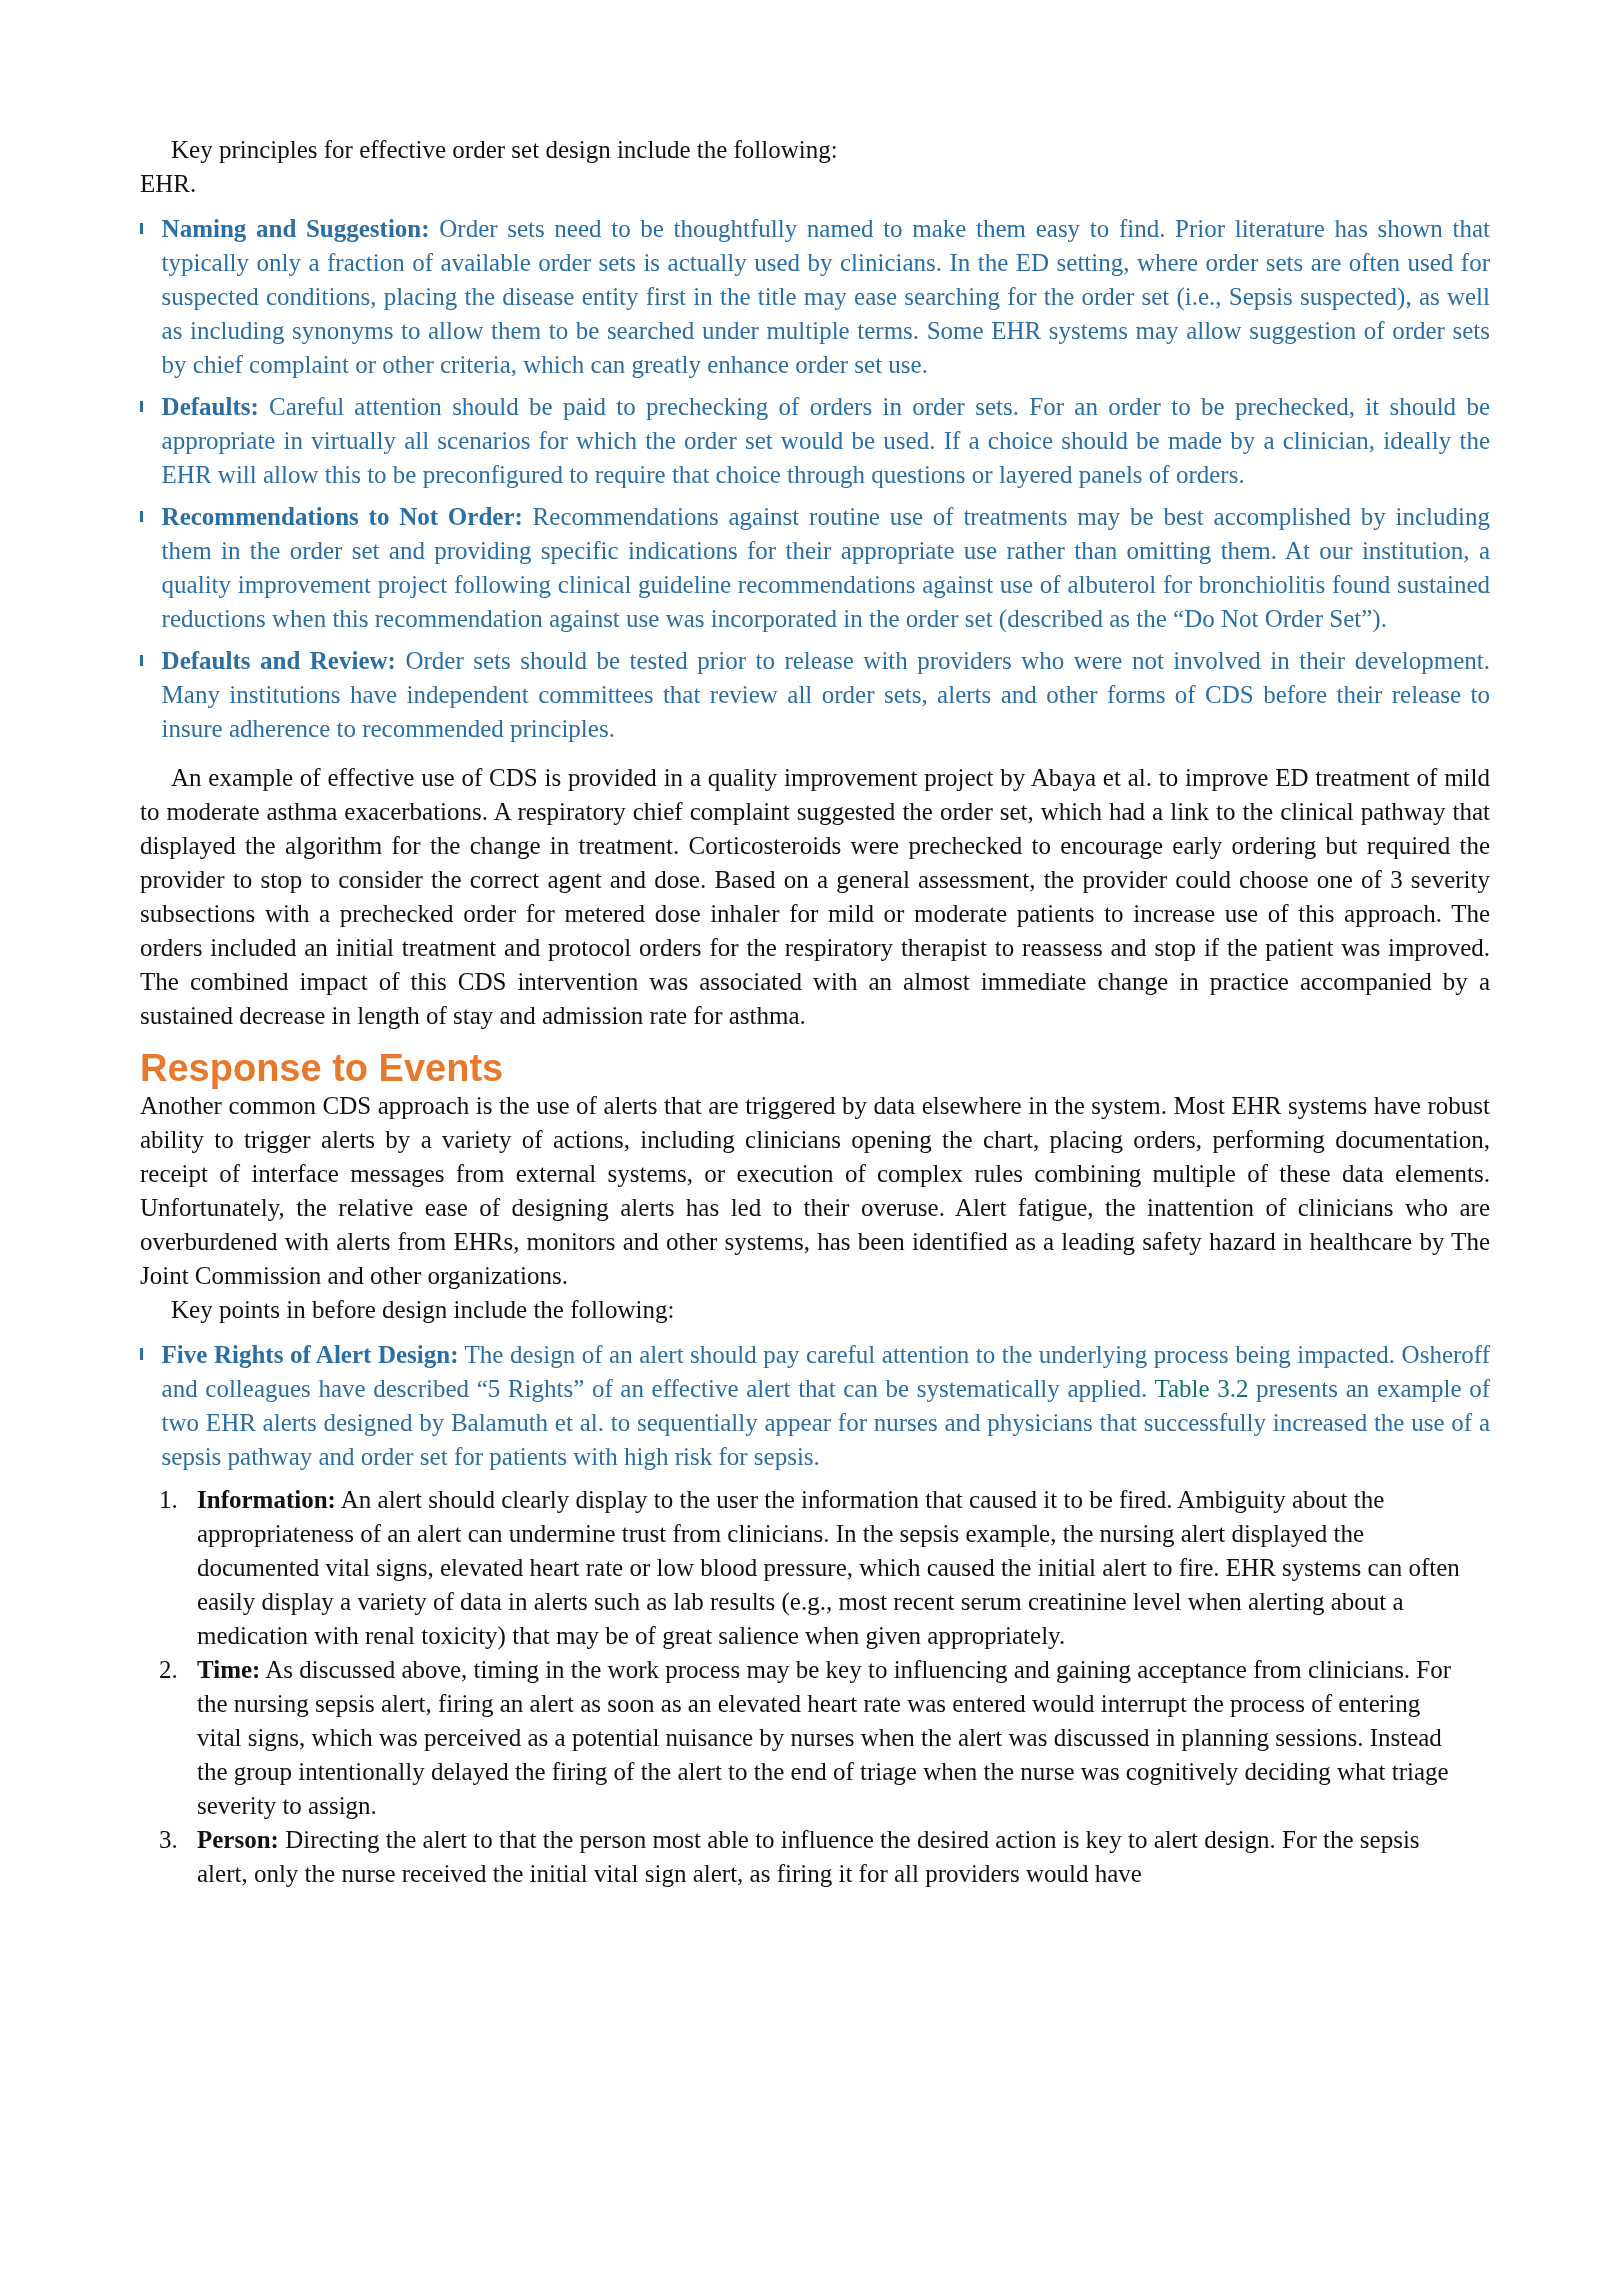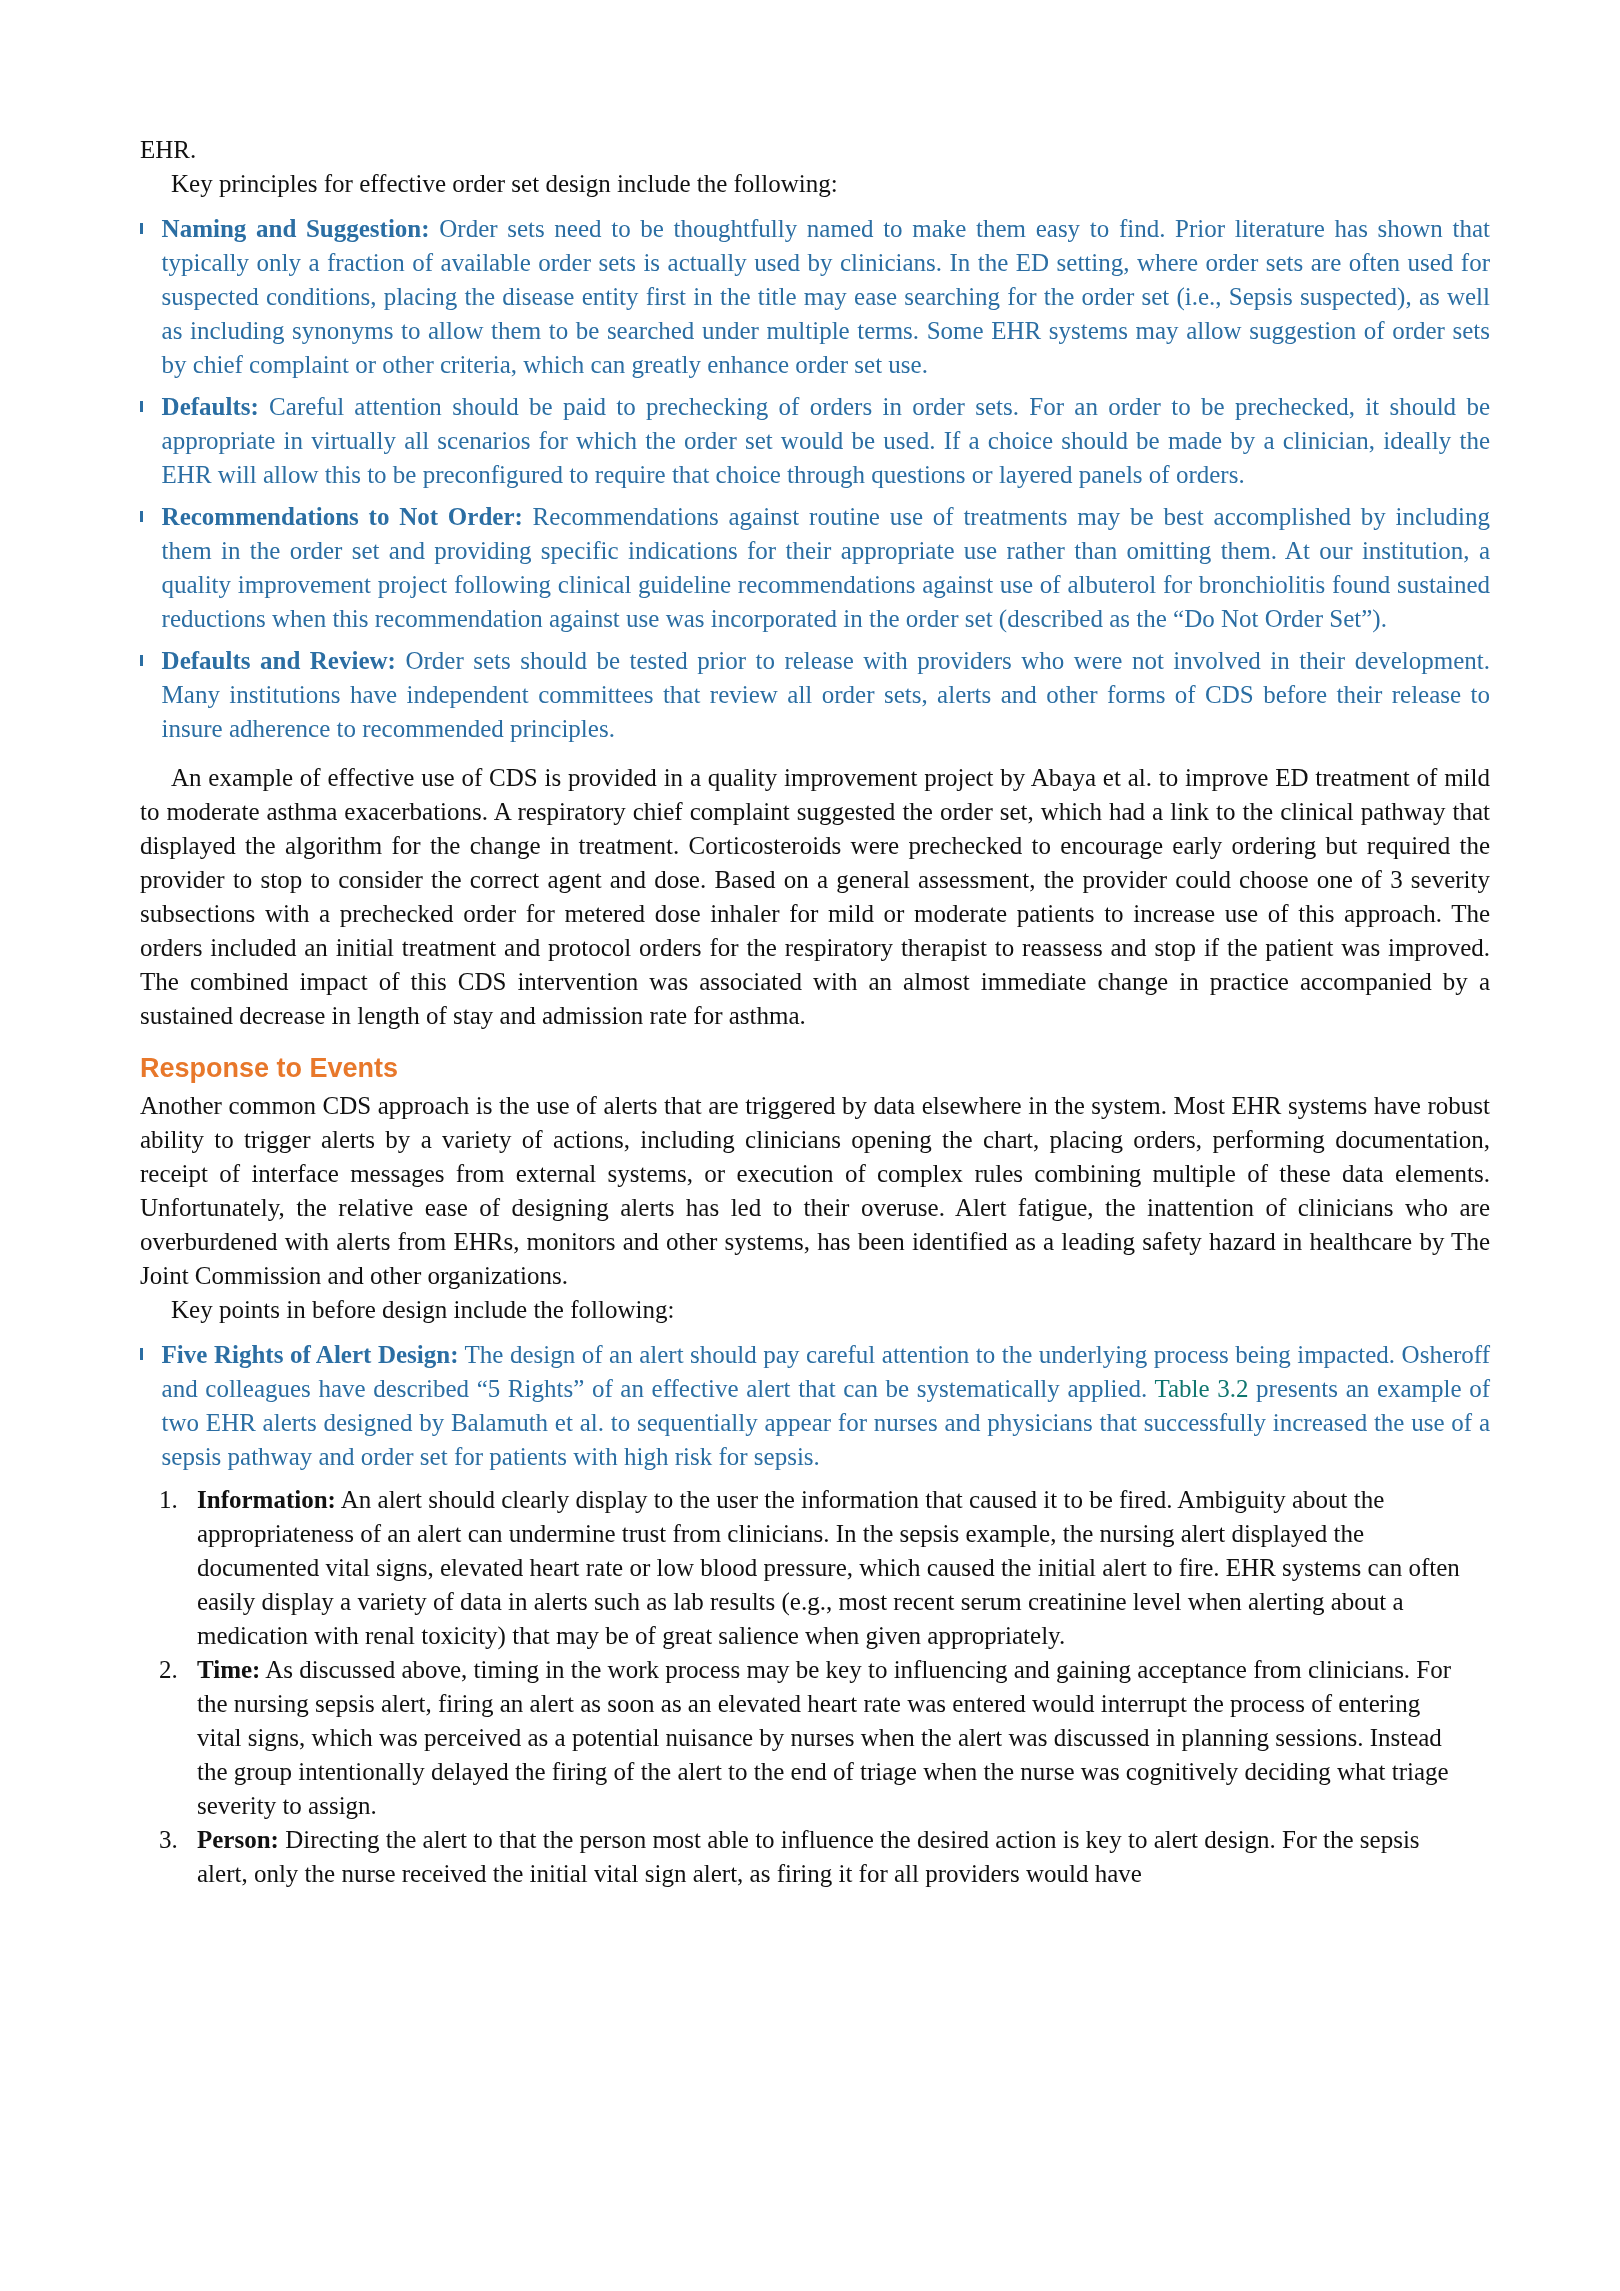--- a/index.html
+++ b/index.html
@@ -11,35 +11,35 @@
   }
   .p { margin: 0; text-align: justify; }
   .indent { text-indent: 31px; }
   .link { color: #0f766e; }
   .bullets { margin: 10.8px 0 0 0; padding: 0; list-style: none; font-family: Liberation Serif, serif; }
   .bullet { position: relative; padding-left: 21.6px; margin-bottom: 8px; text-align: justify; color: #2b6ea3; }
   .bullet .marker { position: absolute; left: 0; top: 10.8px; width: 2.7px; height: 11.7px; background: #2b6ea3; }
   .bold { font-weight: bold; }
   .heading {
     font-family: "Liberation Sans", "DejaVu Sans", sans-serif;
-    font-weight: bold; color: #e8782b; font-size: 27px; line-height: 38px;
+    font-weight: bold; color: #e8782b; font-size: 38px; line-height: 38px;
     margin: 16px 0 1.8px 0;
   }
   .numlist { margin: 9px 0 0 0; padding: 0; list-style: none; }
   .numitem { position: relative; padding-left: 57px; margin-right: 27px; }
   .numitem .num { position: absolute; left: 19px; top: 0; }
   .gap-sm { height: 7.2px; }
 </style>
 </head>
 <body>
 
 <div class="page">
 
+  <p class="p indent">Key principles for effective order set design include the following:</p>
   <p class="p">EHR.</p>
-  <p class="p indent">Key principles for effective order set design include the following:</p>
 
   <ul class="bullets">
     <li class="bullet">
       <span class="marker"></span>
       <span class="bold">Naming and Suggestion:</span><span> Order sets need to be thoughtfully named to make them easy to find. Prior literature has shown that typically only a fraction of available order sets is actually used by clinicians. In the ED setting, where order sets are often used for suspected conditions, placing the disease entity first in the title may ease searching for the order set (i.e., Sepsis suspected), as well as including synonyms to allow them to be searched under multiple terms. Some EHR systems may allow suggestion of order sets by chief complaint or other criteria, which can greatly enhance order set use.</span>
     </li>
     <li class="bullet">
       <span class="marker"></span>
       <span class="bold">Defaults:</span><span> Careful attention should be paid to prechecking of orders in order sets. For an order to be prechecked, it should be appropriate in virtually all scenarios for which the order set would be used. If a choice should be made by a clinician, ideally the EHR will allow this to be preconfigured to require that choice through questions or layered panels of orders.</span>
     </li>

